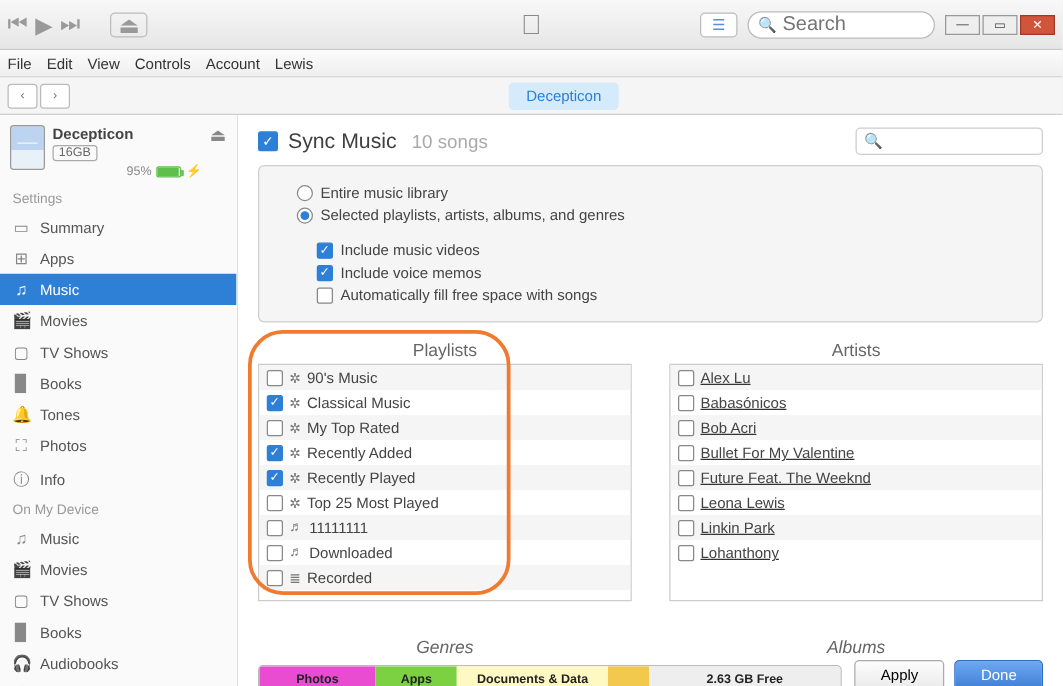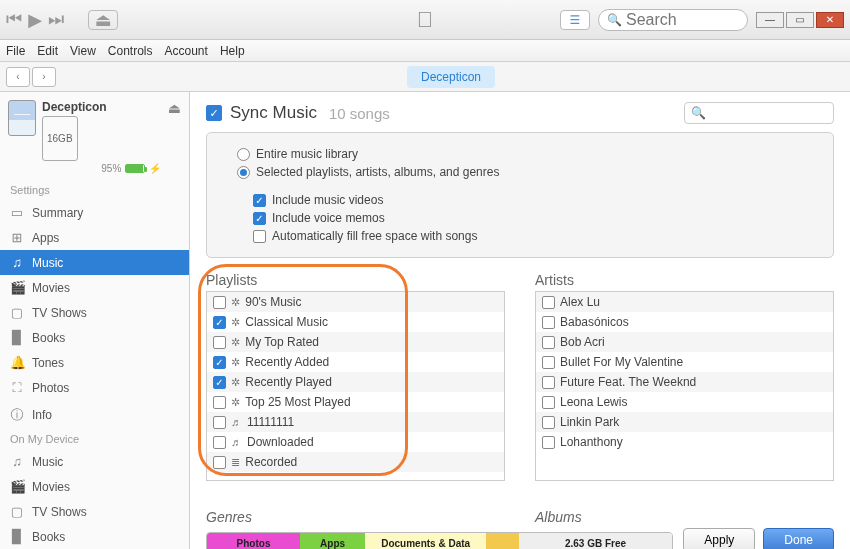--- a/index.html
+++ b/index.html
@@ -31,21 +31,21 @@
 
 .columns { display:flex; height:457px; }
 
 
 .sidebar { width:190px; background:#fafafa; border-right:1px solid #cfcfcf; overflow-y:auto; }
 .device-hdr { padding:8px 8px 6px 8px; display:flex; align-items:flex-start; gap:6px; }
 .phone-thumb { width:28px; height:36px; border:1px solid #999; border-radius:3px; background:linear-gradient(#bcd4ef 0 55%, #e8f0f8 55% 100%); position:relative; }
 .phone-thumb::before { content:""; position:absolute; top:38%; left:50%; transform:translateX(-50%); width:16px; height:1px; background:rgba(255,255,255,.8); }
 .dev-info { flex:1; }
 .dev-name { font-weight:600; color:#444; font-size:12px; }
-.dev-chip { display:inline-block; border:1px solid #aaa; border-radius:3px; padding:16px 4px; font-size:10px; color:#666; margin-top:2px; }
+.dev-chip { display:inline-block; border:1px solid #aaa; border-radius:3px; padding:0 4px; font-size:10px; color:#666; margin-top:2px; }
 .dev-bat { font-size:10px; color:#888; margin-top:2px; display:flex; align-items:center; gap:4px; justify-content:flex-end; }
 .battery { width:20px; height:9px; border:1px solid #5fbf4b; border-radius:2px; position:relative; }
 .battery::after { content:""; position:absolute; right:-3px; top:2px; width:2px; height:5px; background:#5fbf4b; border-radius:0 1px 1px 0; }
 .battery i { display:block; width:90%; height:100%; background:#5fbf4b; }
 .eject { color:#888; font-size:14px; cursor:pointer; }
 
 .sb-heading { padding:4px 10px; font-size:11px; color:#999; }
 .sb-item { display:flex; align-items:center; gap:8px; padding:5px 10px; cursor:pointer; color:#555; }
 .sb-item.active { background:#2e7fd6; color:#fff; }
 .sb-item.active .sb-ico { color:#fff; }
@@ -66,23 +66,23 @@
 .opt-panel { border:1px solid #d0d0d0; border-radius:5px; background:#f5f5f5; padding:10px 30px; margin-bottom:14px; }
 .opt-row { display:flex; align-items:center; gap:6px; margin:4px 0; color:#444; font-size:12px; }
 .opt-row.indent { margin-left:16px; }
 .radio { width:13px; height:13px; border:1px solid #888; border-radius:50%; display:flex; align-items:center; justify-content:center; background:#fff; }
 .radio.on::after { content:""; width:7px; height:7px; background:#2e7fd6; border-radius:50%; }
 .chk { width:13px; height:13px; border:1px solid #888; border-radius:2px; display:flex; align-items:center; justify-content:center; background:#fff; color:#fff; font-size:10px; }
 .chk.on { background:#2e7fd6; border-color:#2e7fd6; }
 
 .lists-row { display:flex; gap:30px; }
 .list-col { flex:1; }
-.list-title { font-size:14px; color:#666; margin-bottom:3px; }
+.list-title { font-size:14px; color:#666; margin-bottom:3px;text-align:center; }
 .list-box { border:1px solid #ccc; height:190px; overflow-y:auto; background:#fff; position:relative; }
-.list-box.scroll { overflow-y:scroll; }
+.list-box.scroll { overflow-y:scroll;text-decoration:underline; }
 .list-item { display:flex; align-items:center; gap:5px; padding:3px 6px; font-size:12px; color:#444; }
 .list-item:nth-child(odd) { background:#f5f5f5; }
 .li-ico { font-size:11px; color:#777; }
 
 .highlight-ring { position:absolute; border:3px solid #f07a2e; border-radius:28px; pointer-events:none; }
 
 .section-hdr-row { display:flex; gap:30px; margin-top:28px;font-style:italic; }
 .section-hdr-row .list-title { flex:1; }
 
 
@@ -119,21 +119,21 @@
     </div>
   </div>
 </div>
 
 <div class="menu-row" id="menu-row">
     <span>File</span>
     <span>Edit</span>
     <span>View</span>
     <span>Controls</span>
     <span>Account</span>
-    <span>Help</span>
+    <span>Lewis</span>
   </div>
 
 <div class="nav-row">
   <div class="navbtn">‹</div>
   <div class="navbtn">›</div>
   <div class="pill">Decepticon</div>
 </div>
 
 <div class="columns">
 

